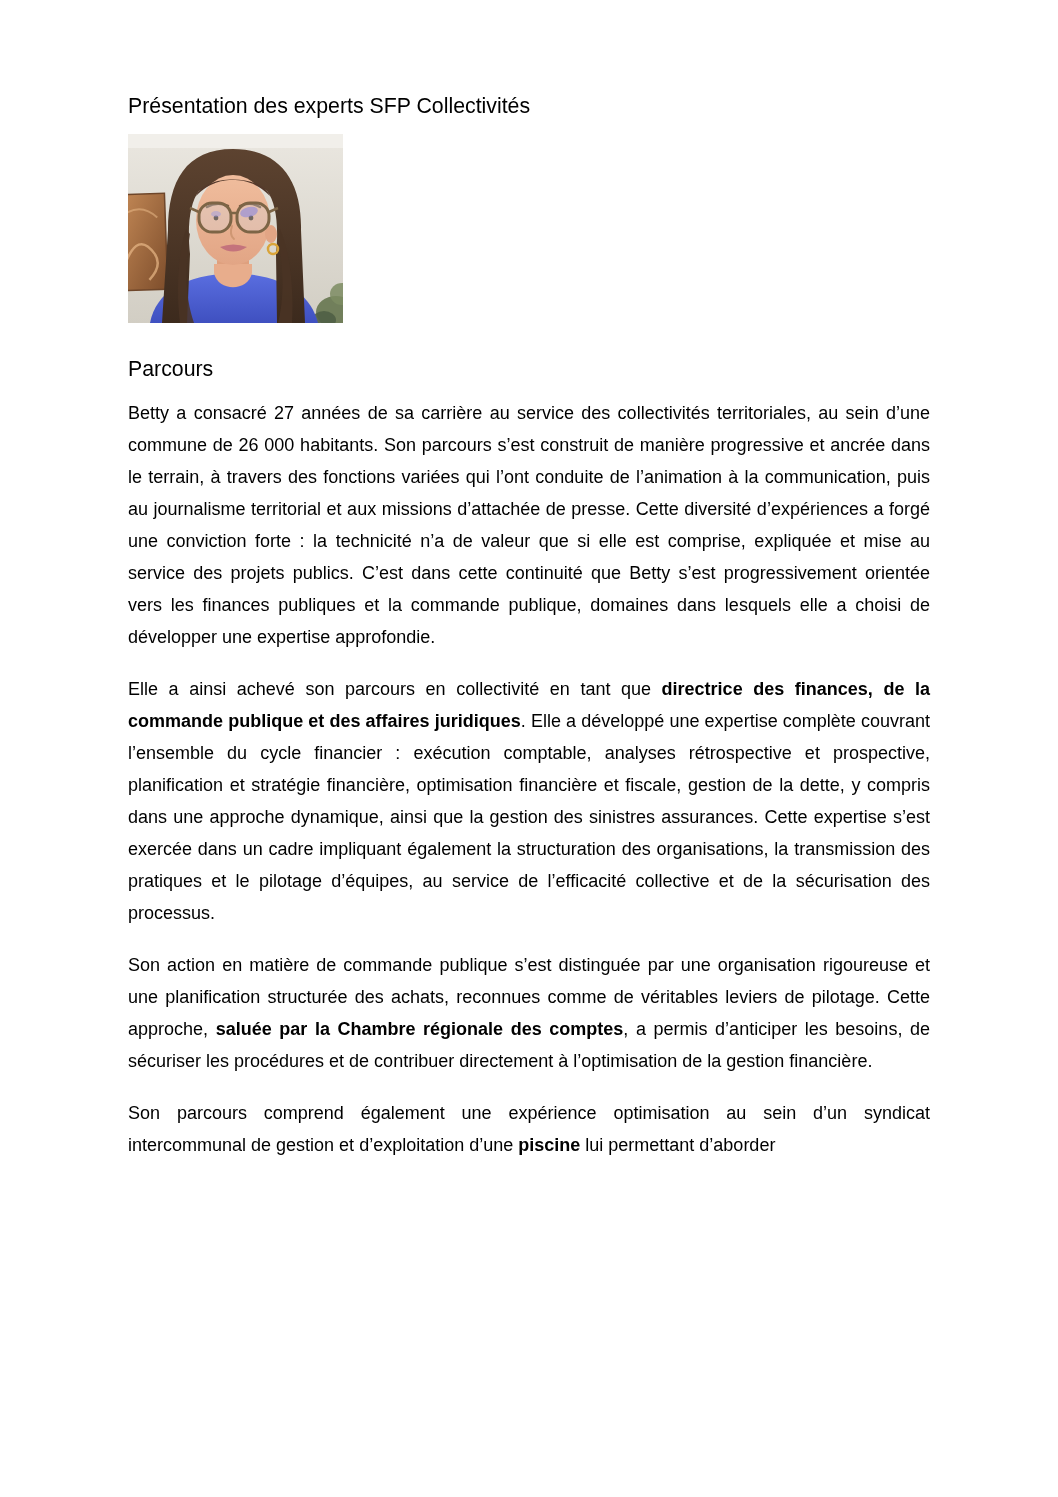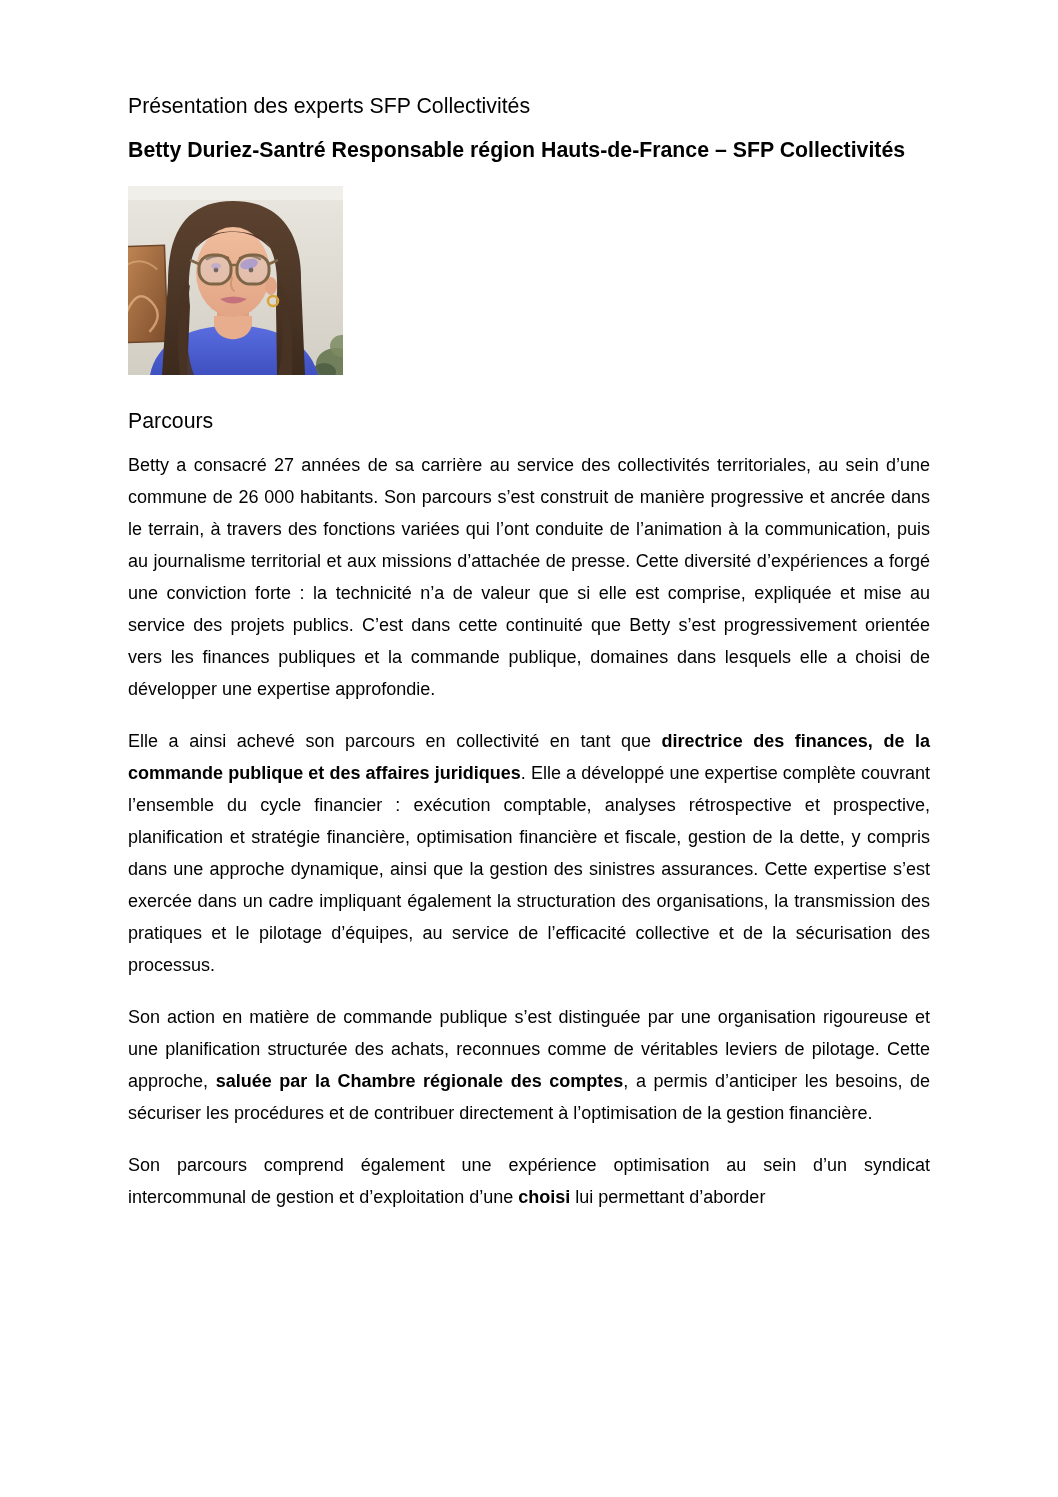--- a/index.html
+++ b/index.html
@@ -42,21 +42,20 @@
   }
   p.body-para span { white-space: pre-wrap; }
 </style>
 </head>
 <body>
 
 <div class="page">
 
   <p class="intro-line">Présentation des experts SFP Collectivités</p>
 
-  <p class="doc-title">Betty Duriez-Santré Responsable région Hauts-de-France – SFP Collectivités</p>
 
   <div class="photo-frame">
     <svg width="215" height="189" viewBox="0 0 215 189" xmlns="http://www.w3.org/2000/svg">
       <defs>
         <linearGradient id="wallGrad" x1="0" y1="0" x2="0" y2="1">
           <stop offset="0" stop-color="#eae7e0"></stop>
           <stop offset="1" stop-color="#d2cec4"></stop>
         </linearGradient>
         <linearGradient id="paintGrad" x1="0" y1="0" x2="1" y2="1">
           <stop offset="0" stop-color="#c58a57"></stop>
@@ -139,15 +138,15 @@
 
   <h2 class="section-heading">Parcours</h2>
 
   <p class="body-para"><span>Betty a consacré 27 années de sa carrière au service des collectivités territoriales, au sein d’une commune de 26 000 habitants. Son parcours s’est construit de manière progressive et ancrée dans le terrain, à travers des fonctions variées qui l’ont conduite de l’animation à la communication, puis au journalisme territorial et aux missions d’attachée de presse. Cette diversité d’expériences a forgé une conviction forte : la technicité n’a de valeur que si elle est comprise, expliquée et mise au service des projets publics. C’est dans cette continuité que Betty s’est progressivement orientée vers les finances publiques et la commande publique, domaines dans lesquels elle a choisi de développer une expertise approfondie.</span></p>
 
 
   <p class="body-para"><span>Elle a ainsi achevé son parcours en collectivité en tant que </span><span style="font-weight: bold;">directrice des finances, de la commande publique et des affaires juridiques</span><span>. Elle a développé une expertise complète couvrant l’ensemble du cycle financier : exécution comptable, analyses rétrospective et prospective, planification et stratégie financière, optimisation financière et fiscale, gestion de la dette, y compris dans une approche dynamique, ainsi que la gestion des sinistres assurances. Cette expertise s’est exercée dans un cadre impliquant également la structuration des organisations, la transmission des pratiques et le pilotage d’équipes, au service de l’efficacité collective et de la sécurisation des processus.</span></p>
 
   <p class="body-para"><span>Son action en matière de commande publique s’est distinguée par une organisation rigoureuse et une planification structurée des achats, reconnues comme de véritables leviers de pilotage. Cette approche, </span><span style="font-weight: bold;">saluée par la Chambre régionale des comptes</span><span>, a permis d’anticiper les besoins, de sécuriser les procédures et de contribuer directement à l’optimisation de la gestion financière.</span></p>
 
-  <p class="body-para"><span>Son parcours comprend également une expérience optimisation au sein d’un syndicat intercommunal de gestion et d’exploitation d’une </span><span style="font-weight: bold;">choisi</span><span> lui permettant d’aborder</span></p>
+  <p class="body-para"><span>Son parcours comprend également une expérience optimisation au sein d’un syndicat intercommunal de gestion et d’exploitation d’une </span><span style="font-weight: bold;">piscine</span><span> lui permettant d’aborder</span></p>
 
 </div>
 
 </body></html>

